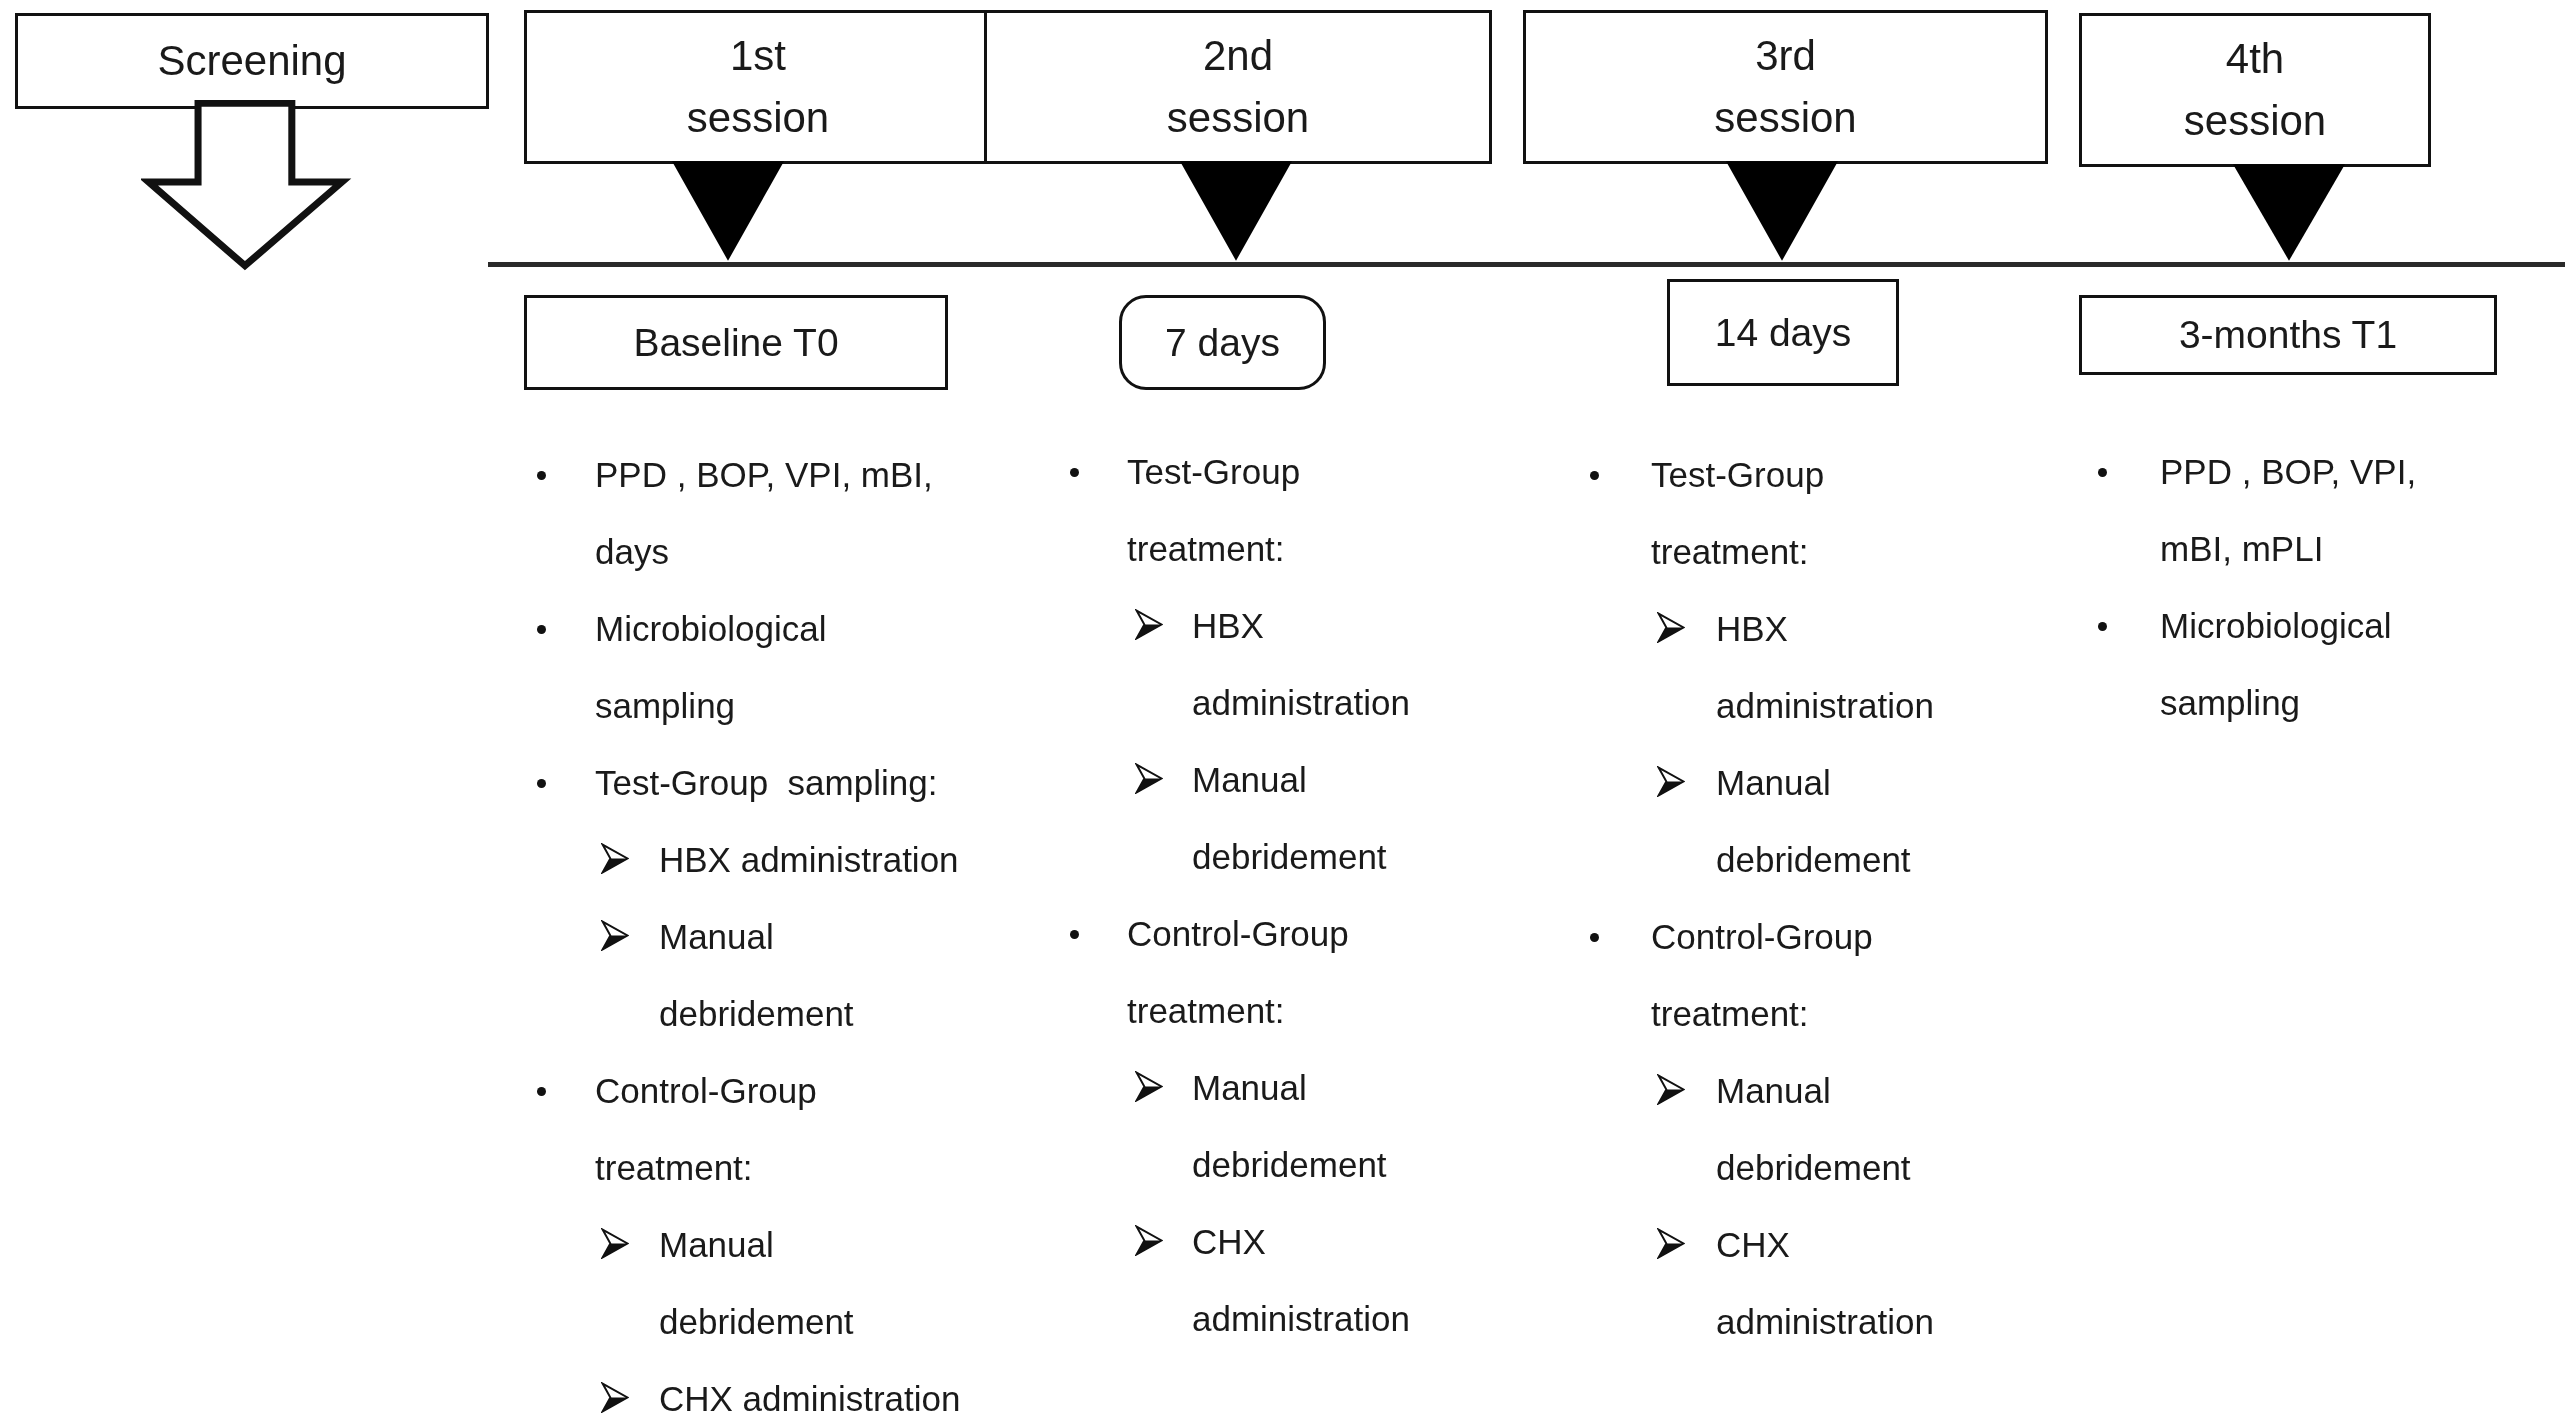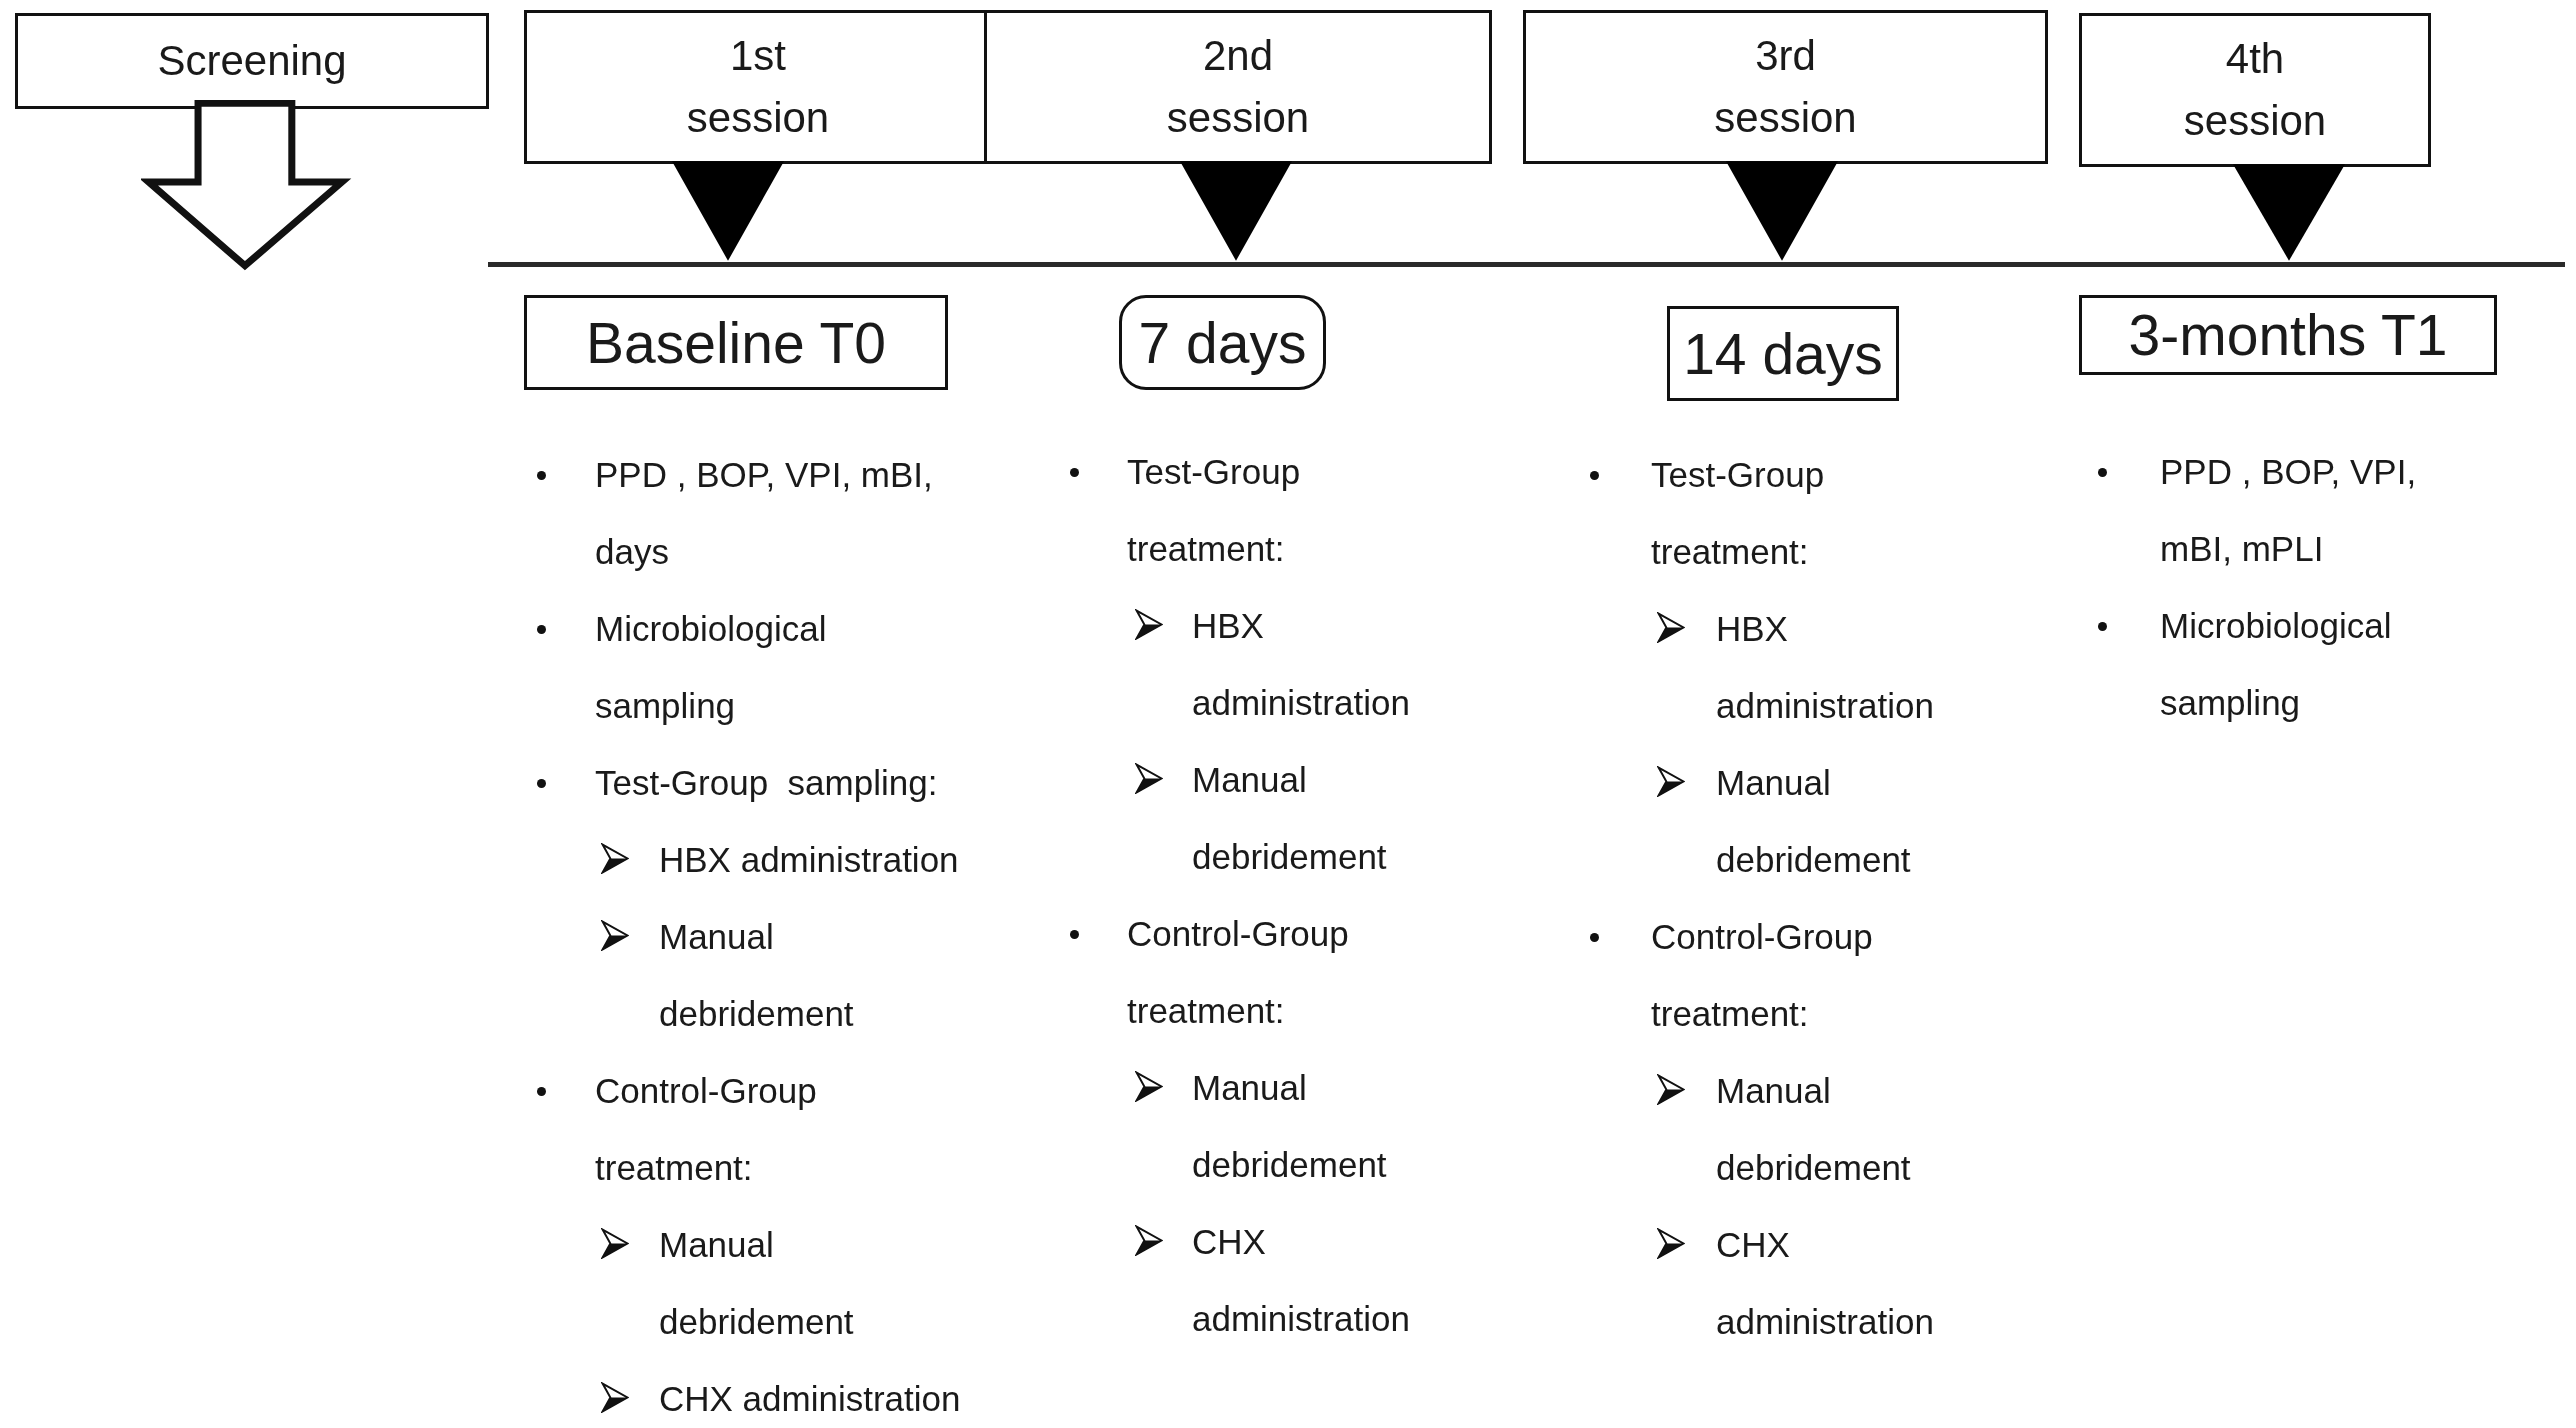--- a/index.html
+++ b/index.html
@@ -2,21 +2,21 @@
 <html style="font-size:12.5px"><head>
 <meta charset="utf-8">
 <style>
   html, body { margin: 0; padding: 0; background: #ffffff; }
   body { width: 2576px; height: 1429px; position: relative; overflow: hidden;
          font-family: "Liberation Sans", "DejaVu Sans", sans-serif; color: #1a1a1a; }
   .box { position: absolute; box-sizing: border-box; border: 3.1px solid #111; background: #fff;
          display: flex; align-items: center; justify-content: center; text-align: center; }
   .session-box { font-size: 42px; line-height: 62px; flex-direction: column; }
   .session-box span { display: block; }
-  .label-box { font-size: 57px; }
+  .label-box { font-size: 39px; }
   .screening-box { font-size: 42px; }
   .timeline { position: absolute; left: 488px; top: 262px; width: 2077px; height: 4.7px; background: #2a2a2a; }
   .marker { position: absolute; }
   .col { position: absolute; font-size: 35px; line-height: 77px; }
   .item { position: relative; }
   .bullet { position: absolute; width: 9.4px; height: 9.4px; border-radius: 50%; background: #111; top: 35px; }
   .subarrow { position: absolute; top: 22px; width: 28px; height: 31px; }
   svg { display: block; }
 </style>
 </head>
@@ -60,21 +60,21 @@
 </svg>
 
 <div class="timeline"></div>
 
 <div class="box label-box" style="left:524px; top:295px; width:424px; height:95px;">
   <span>Baseline T0</span>
 </div>
 <div class="box label-box" style="left:1119px; top:295px; width:207px; height:95px;border-radius:27px;">
   <span>7 days</span>
 </div>
-<div class="box label-box" style="left:1667px; top:306px; width:232px; height:95px;">
+<div class="box label-box" style="left:1667px; top:279px; width:232px; height:107px;">
   <span>14 days</span>
 </div>
 <div class="box label-box" style="left:2079px; top:295px; width:418px; height:80px;">
   <span>3-months T1</span>
 </div>
 
 <div class="col" style="left:0; top:436px;">
     <div class="item" style="height: 77px;">
       <span class="bullet" style="left: 537px;"></span>
       <span style="position: absolute; left: 595px; white-space: pre;">PPD , BOP, VPI, mBI,</span>

